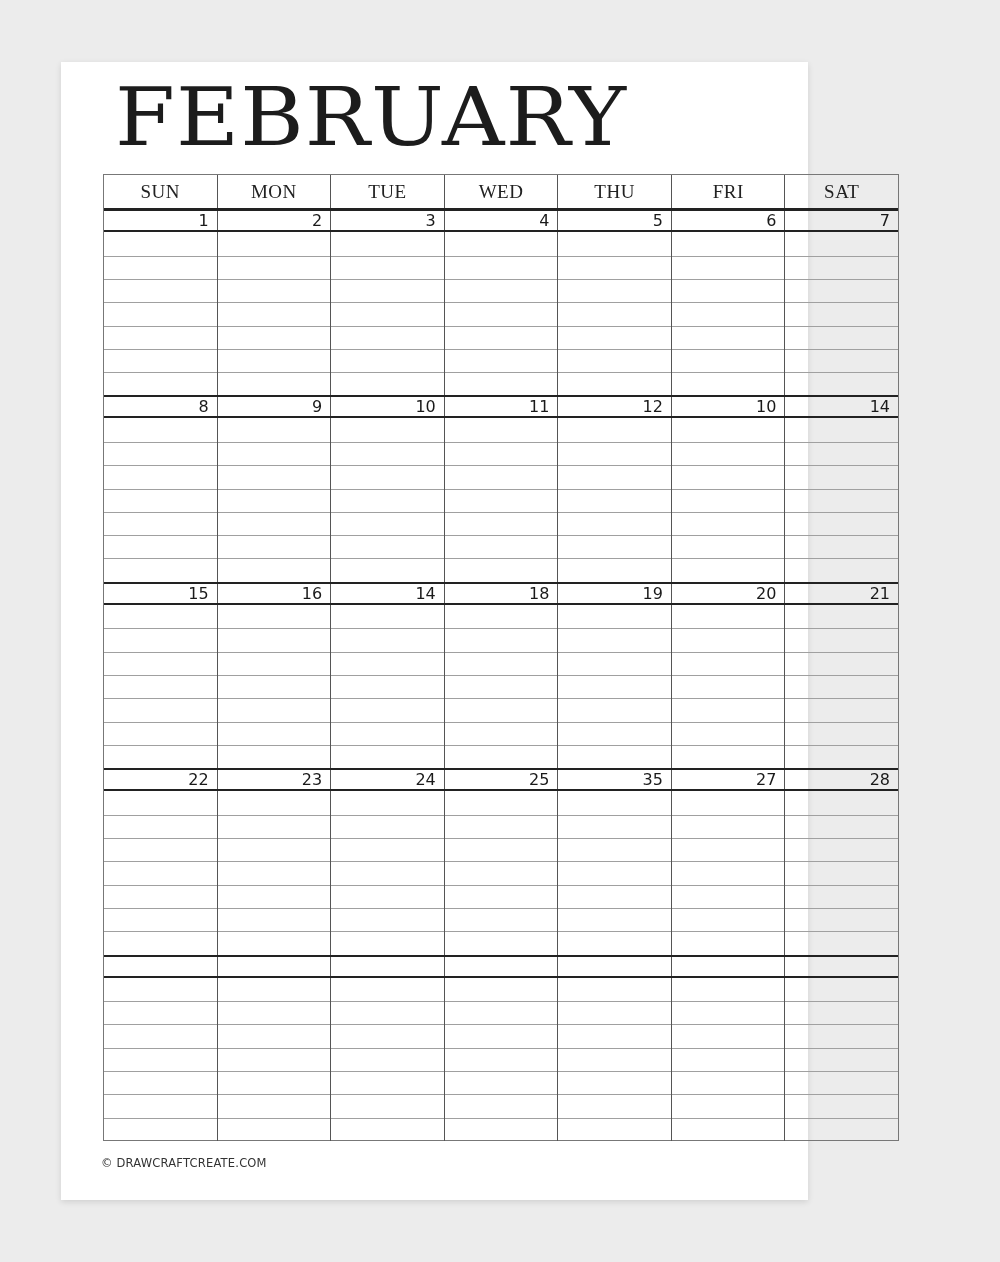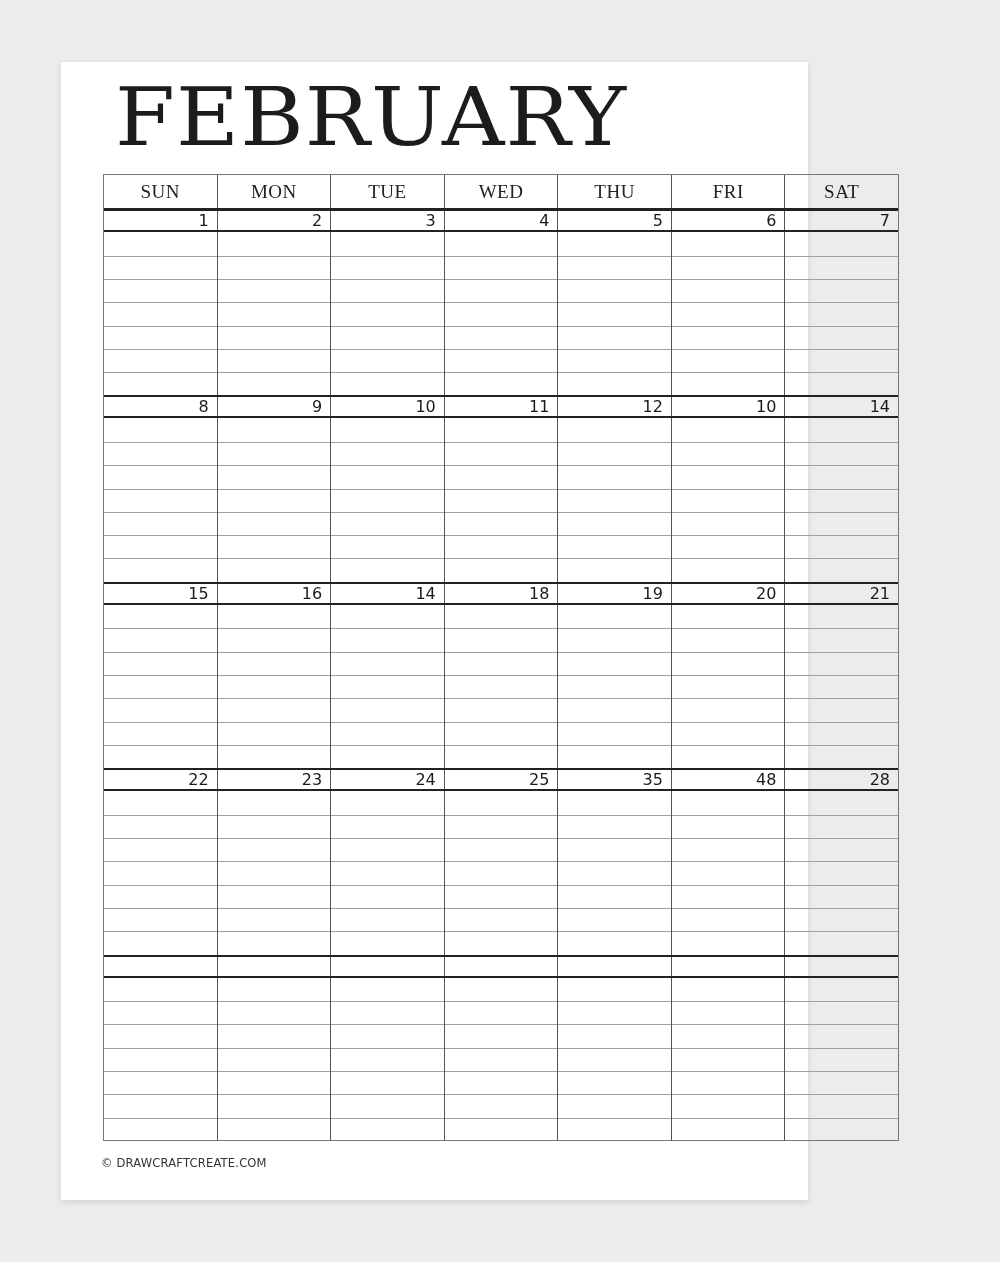--- a/index.html
+++ b/index.html
@@ -282,21 +282,21 @@
             <div class="day">
               <span class="num">35</span>
               <div class="line" style="top: 46.6px;"></div>
               <div class="line" style="top: 69.9px;"></div>
               <div class="line" style="top: 93.2px;"></div>
               <div class="line" style="top: 116.5px;"></div>
               <div class="line" style="top: 139.8px;"></div>
               <div class="line" style="top: 163.1px;"></div>
             </div>
             <div class="day">
-              <span class="num">48</span>
+              <span class="num">27</span>
               <div class="line" style="top: 46.6px;"></div>
               <div class="line" style="top: 69.9px;"></div>
               <div class="line" style="top: 93.2px;"></div>
               <div class="line" style="top: 116.5px;"></div>
               <div class="line" style="top: 139.8px;"></div>
               <div class="line" style="top: 163.1px;"></div>
             </div>
             <div class="day">
               <span class="num">28</span>
               <div class="line" style="top: 46.6px;"></div>

